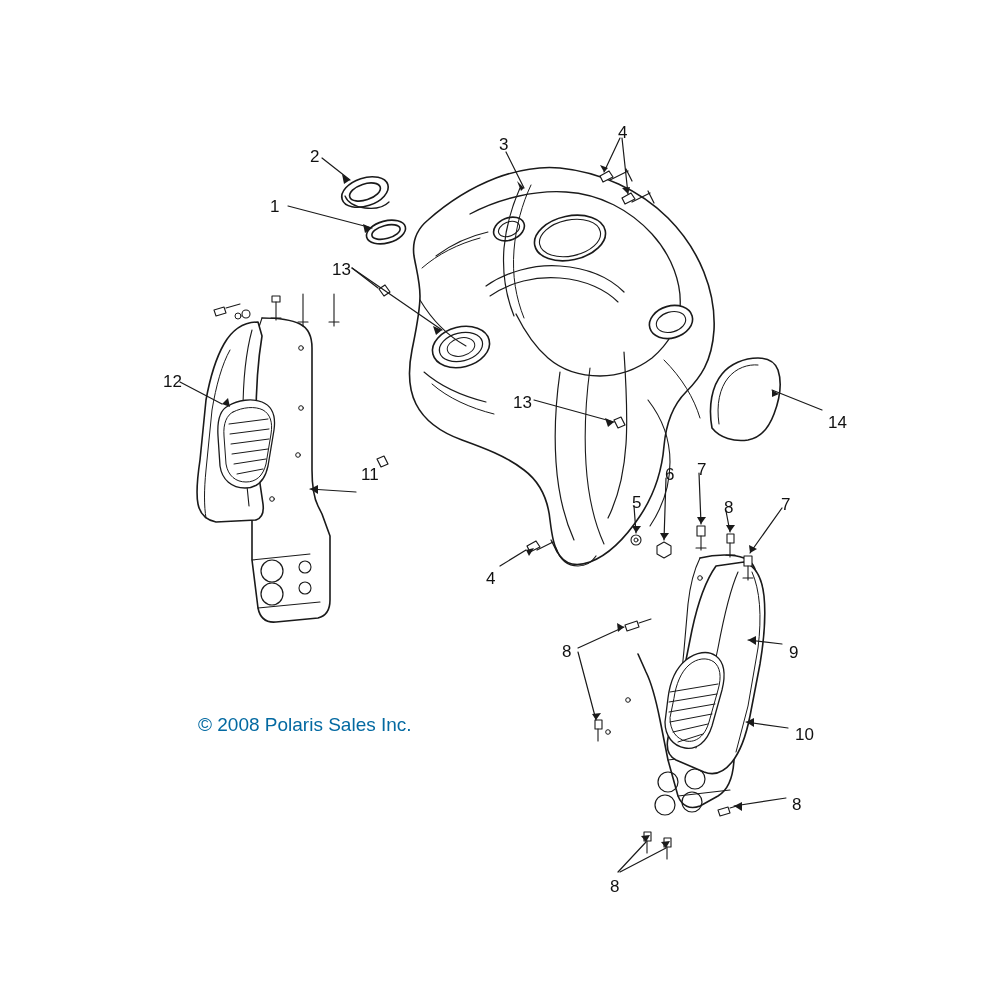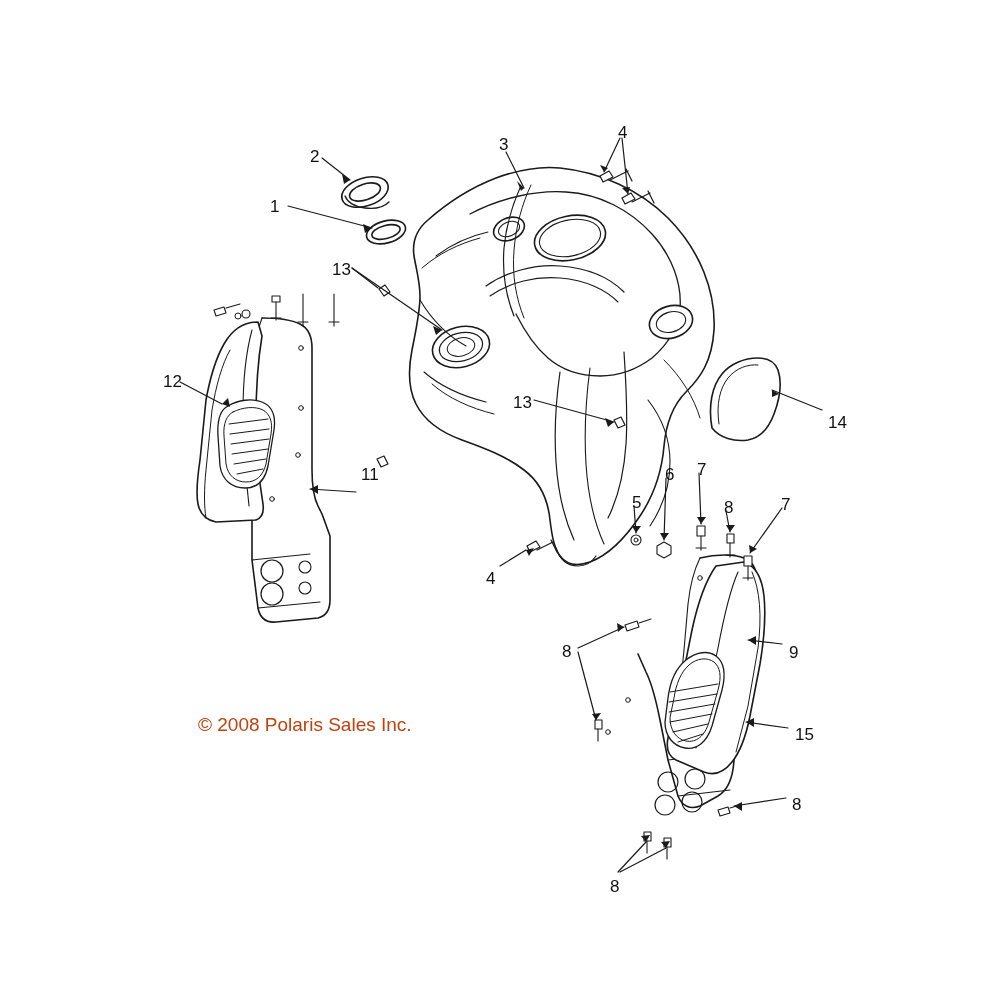--- a/index.html
+++ b/index.html
@@ -33,21 +33,21 @@
     color: #111111;
     white-space: nowrap;
     line-height: 1;
   }
   .copyright {
     position: absolute;
     left: 198px;
     top: 714px;
     font-family: "Liberation Sans", sans-serif;
     font-size: 19px;
-    color: #c2410c;
+    color: #0369a1;
     white-space: nowrap;
   }
 </style>
 </head>
 <body>
 
 <div id="diagram-root">
 
   <svg class="art" viewBox="0 0 1000 1000">
     <g fill="none" stroke="#1a1a1a" stroke-width="1.6" stroke-linecap="round" stroke-linejoin="round">
@@ -405,19 +405,19 @@
   <div class="callout-label" style="left:513px; top:394px;">13</div>
   <div class="callout-label" style="left:828px; top:414px;text-align:center;">14</div>
   <div class="callout-label" style="left:486px; top:570px;">4</div>
   <div class="callout-label" style="left:632px; top:494px;">5</div>
   <div class="callout-label" style="left:665px; top:466px;">6</div>
   <div class="callout-label" style="left:697px; top:461px;">7</div>
   <div class="callout-label" style="left:724px; top:499px;">8</div>
   <div class="callout-label" style="left:781px; top:496px;">7</div>
   <div class="callout-label" style="left:789px; top:644px;">9</div>
   <div class="callout-label" style="left:562px; top:643px;">8</div>
-  <div class="callout-label" style="left:795px; top:726px;">15</div>
+  <div class="callout-label" style="left:795px; top:726px;">10</div>
   <div class="callout-label" style="left:792px; top:796px;">8</div>
   <div class="callout-label" style="left:610px; top:878px;">8</div>
 
   <div class="copyright">© 2008 Polaris Sales Inc.</div>
 
 </div>
 
 </body></html>

